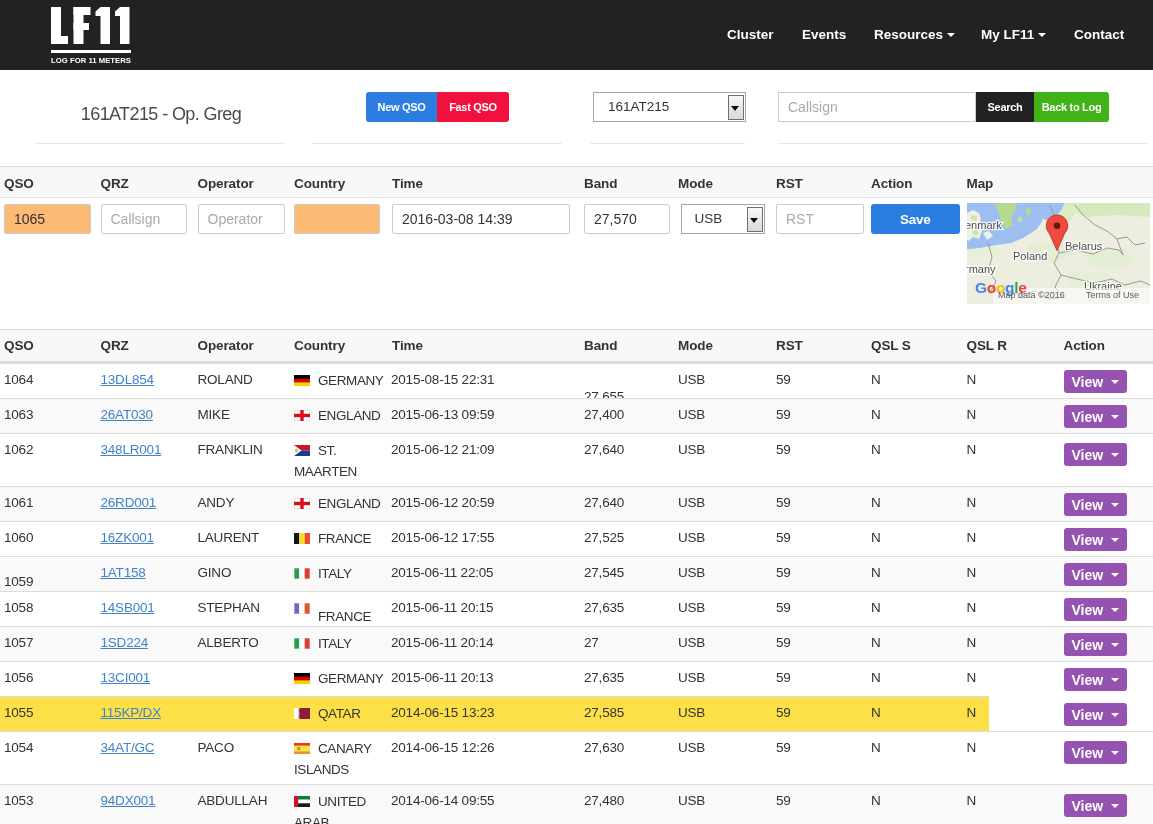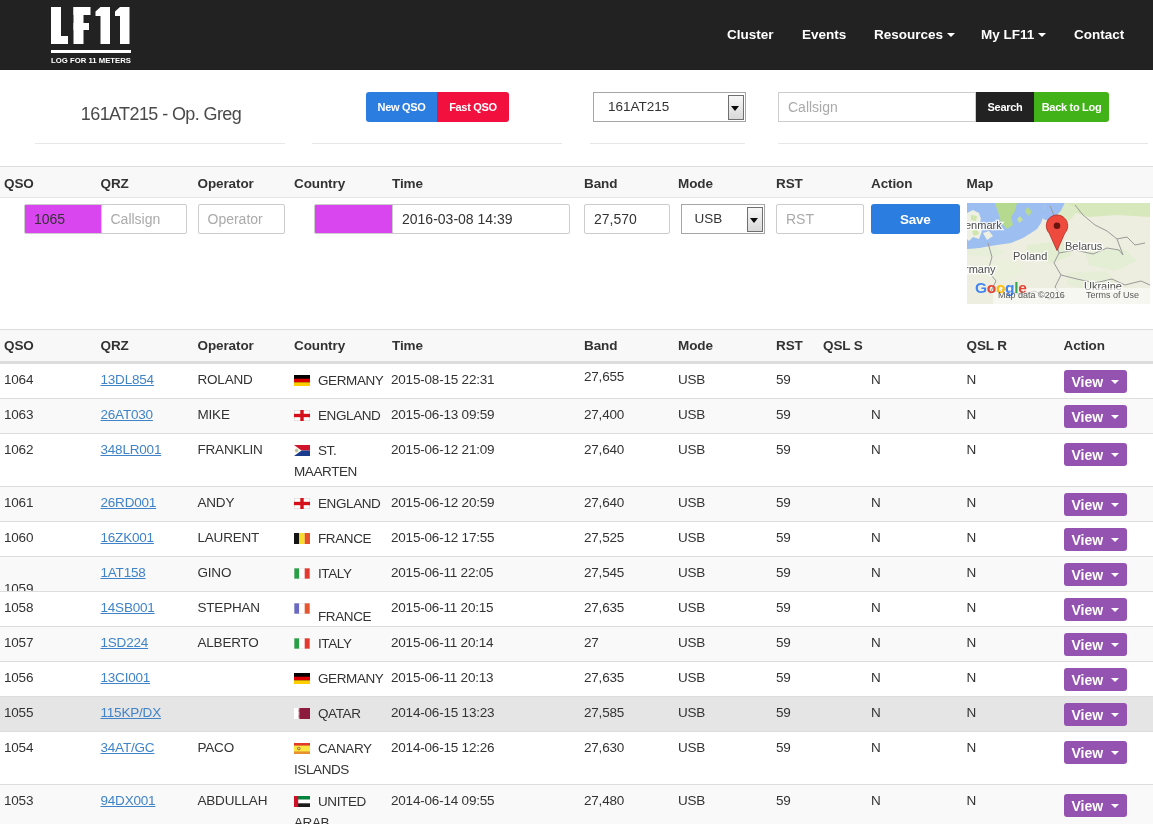--- a/index.html
+++ b/index.html
@@ -5,21 +5,21 @@
 * { margin:0; padding:0; box-sizing:border-box; }
 html,body { width:1153px; height:824px; background:#fff; font-family:"Liberation Sans",sans-serif; color:#333; overflow:hidden; }
 .abs { position:absolute; }
 .nav { left:0; top:0; width:1153px; height:70px; background:#222; }
 .navlink { top:27px; color:#fff; font-size:13.5px; font-weight:700; }
 .caret { display:inline-block; width:0; height:0; border-left:4px solid transparent; border-right:4px solid transparent; border-top:4px solid #fff; vertical-align:middle; margin-left:4px; }
 .hr { height:1px; background:#e7e7e7; }
 .btn { display:flex; align-items:center; justify-content:center; color:#fff; font-weight:700; font-size:11px; letter-spacing:-0.3px; }
 .inp { border:1px solid #ccc; border-radius:2px; height:30px; font-size:14px; color:#333; padding-left:9px; display:flex; align-items:center; background:#fff; }
 .ph { color:#aaa; }
-.dis { background:#d946ef;margin-left:20px; }
+.dis { background:#fdba74; }
 .lbl { font-weight:700; font-size:13.5px; color:#333; letter-spacing:-0.1px; }
 .cell { position:absolute; font-size:13.5px; color:#333; line-height:20px; letter-spacing:-0.2px; }
 a.lnk { color:#4083c9; text-decoration:underline; }
 .viewbtn { position:absolute; left:1063.5px; width:63px; height:23px; background:#9453b1; border-radius:3px; color:#fff; }
 .viewbtn .vt { position:absolute; left:8px; top:4px; font-size:14px; font-weight:700; }
 .viewbtn .vc { position:absolute; right:8px; top:10px; width:0; height:0; border-left:4px solid transparent; border-right:4px solid transparent; border-top:4px solid #fff; }
 .flag { position:absolute; width:16px; height:11px; } .flag svg { display:block; }
 .cell.country { text-indent:24px; white-space:nowrap; letter-spacing:-0.4px; line-height:21px; }
 </style>
 </head>
@@ -160,38 +160,38 @@
 
 <div class="abs" style="left:0; top:329px; width:1153px; height:34px; background:#f8f8f8; border-top:1px solid #ddd; border-bottom:2px solid #ddd;"></div>
 <div class="abs lbl" style="left:4px; top:338px;">QSO</div>
 <div class="abs lbl" style="left:100.5px; top:338px;">QRZ</div>
 <div class="abs lbl" style="left:197.5px; top:338px;">Operator</div>
 <div class="abs lbl" style="left:294px; top:338px;">Country</div>
 <div class="abs lbl" style="left:392px; top:338px;">Time</div>
 <div class="abs lbl" style="left:584px; top:338px;">Band</div>
 <div class="abs lbl" style="left:678px; top:338px;">Mode</div>
 <div class="abs lbl" style="left:776px; top:338px;">RST</div>
-<div class="abs lbl" style="left:823px; top:338px;">QSL S</div>
+<div class="abs lbl" style="left:871px; top:338px;">QSL S</div>
 <div class="abs lbl" style="left:966.5px; top:338px;">QSL R</div>
 <div class="abs lbl" style="left:1063.5px; top:338px;">Action</div>
 
 <div class="abs" style="left:0; top:363px; width:1153px; height:35px; background:#fff; border-top:1px solid #ddd;">
   <div class="cell" style="left:4px; top:5.5px;">1064</div>
   <div class="cell" style="left:100.5px; top:5.5px;"><a class="lnk">13DL854</a></div>
   <div class="cell" style="left:197.5px; top:5.5px;">ROLAND</div>
   <div class="abs flag" style="left:294px; top:11px;">
       <svg width="16" height="11" viewBox="0 0 16 11">
         <rect width="16" height="11" fill="#000"></rect>
         <rect y="3.7" width="16" height="3.6" fill="#d00"></rect>
         <rect y="7.3" width="16" height="3.7" fill="#ffce00"></rect>
       </svg>
     </div>
   <div class="cell country" style="left:294px; top:5.5px;">GERMANY</div>
   <div class="cell" style="left:391px; top:5.5px;">2015-08-15 22:31</div>
-  <div class="cell" style="left:584px; top:3px;text-align:center;">27,655</div>
+  <div class="cell" style="left:584px; top:23px;text-align:center;">27,655</div>
   <div class="cell" style="left:678px; top:5.5px;">USB</div>
   <div class="cell" style="left:776px; top:5.5px;">59</div>
   <div class="cell" style="left:871px; top:5.5px;">N</div>
   <div class="cell" style="left:966.5px; top:5.5px;">N</div>
   <div class="viewbtn" style="top:6px;">
       <span class="vt">View</span>
       <span class="vc"></span>
     </div>
 </div>
 <div class="abs" style="left:0; top:398px; width:1153px; height:35px; background:#f9f9f9; border-top:1px solid #ddd;">
@@ -282,21 +282,21 @@
   <div class="cell" style="left:678px; top:5.5px;">USB</div>
   <div class="cell" style="left:776px; top:5.5px;">59</div>
   <div class="cell" style="left:871px; top:5.5px;">N</div>
   <div class="cell" style="left:966.5px; top:5.5px;">N</div>
   <div class="viewbtn" style="top:6px;">
       <span class="vt">View</span>
       <span class="vc"></span>
     </div>
 </div>
 <div class="abs" style="left:0; top:556px; width:1153px; height:35px; background:#f9f9f9; border-top:1px solid #ddd;">
-  <div class="cell" style="left:4px; top:22px;">1059</div>
+  <div class="cell" style="left:4px; top:15px;">1059</div>
   <div class="cell" style="left:100.5px; top:5.5px;"><a class="lnk">1AT158</a></div>
   <div class="cell" style="left:197.5px; top:5.5px;">GINO</div>
   <div class="abs flag" style="left:294px; top:11px;">
       <svg width="16" height="11" viewBox="0 0 16 11">
         <rect width="5.3" height="11" fill="#27a045"></rect>
         <rect x="5.3" width="5.4" height="11" fill="#fff"></rect>
         <rect x="10.7" width="5.3" height="11" fill="#e4392e"></rect>
         <rect width="16" height="11" fill="none" stroke="#ddd" stroke-width="0.8"></rect>
       </svg>
     </div>
@@ -375,21 +375,21 @@
   <div class="cell" style="left:584px; top:5.5px;">27,635</div>
   <div class="cell" style="left:678px; top:5.5px;">USB</div>
   <div class="cell" style="left:776px; top:5.5px;">59</div>
   <div class="cell" style="left:871px; top:5.5px;">N</div>
   <div class="cell" style="left:966.5px; top:5.5px;">N</div>
   <div class="viewbtn" style="top:6px;">
       <span class="vt">View</span>
       <span class="vc"></span>
     </div>
 </div>
-<div class="abs" style="left:0; top:696px; width:1153px; height:35px; background:#e5e5e5; border-top:1px solid #ddd;">
+<div class="abs" style="left:0; top:696px; width:989px; height:35px; background:#fde047; border-top:1px solid #ddd;">
   <div class="cell" style="left:4px; top:5.5px;">1055</div>
   <div class="cell" style="left:100.5px; top:5.5px;"><a class="lnk">115KP/DX</a></div>
   <div class="abs flag" style="left:294px; top:11px;">
       <svg width="16" height="11" viewBox="0 0 16 11">
         <rect width="16" height="11" fill="#8d1b3d"></rect>
         <rect width="4" height="11" fill="#fff"></rect>
         <path d="M4,0 L6,0.6 L4,1.2 L6,1.8 L4,2.4 L6,3.1 L4,3.7 L6,4.3 L4,4.9 L6,5.5 L4,6.1 L6,6.7 L4,7.3 L6,7.9 L4,8.6 L6,9.2 L4,9.8 L6,10.4 L4,11 Z" fill="#fff"></path>
       </svg>
     </div>
   <div class="cell country" style="left:294px; top:5.5px;">QATAR</div>

